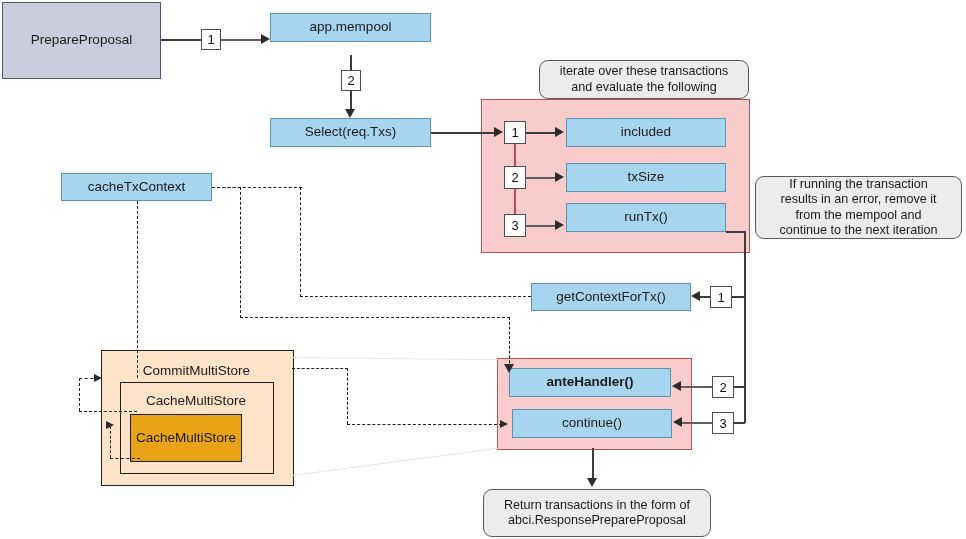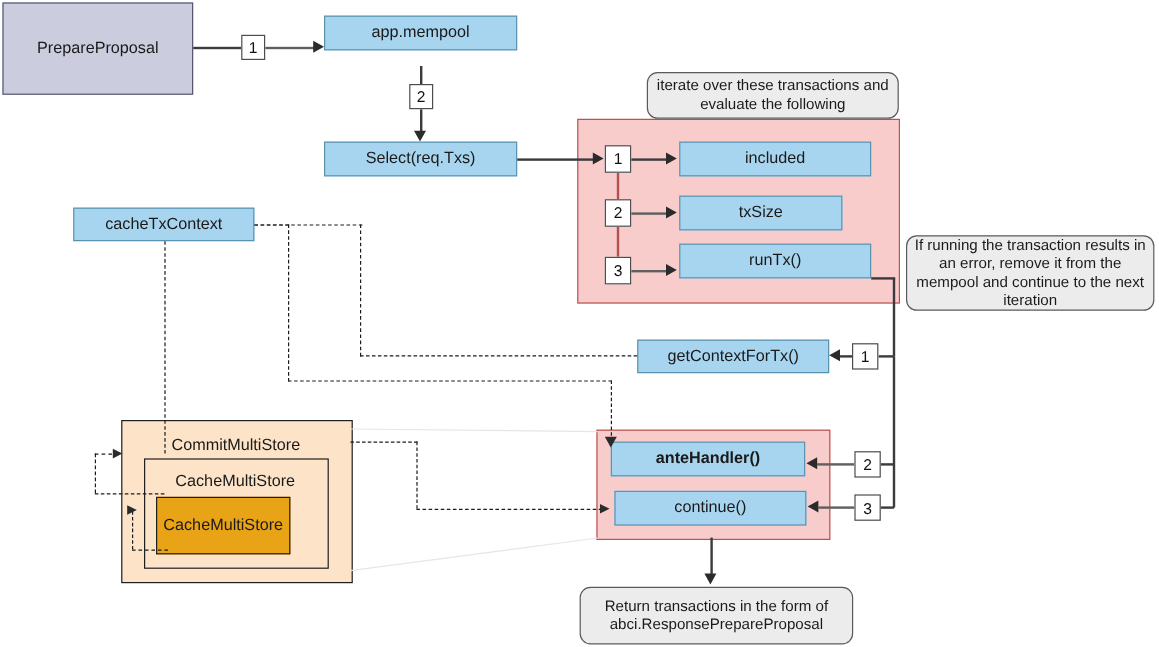--- a/index.html
+++ b/index.html
@@ -8,21 +8,21 @@
        -webkit-font-smoothing:antialiased;}
   #stage{position:relative;width:966px;height:539px;background:#fff;}
   .node{position:absolute;box-sizing:border-box;display:flex;align-items:center;
         justify-content:center;text-align:center;color:#1a1a1a;line-height:1.22;}
   .lavender{background:#ccccdf;border:1.6px solid #55556e;font-size:13.5px;}
   .blue{background:#a7d5ef;border:1.4px solid #5a93b2;font-size:13.5px;}
   .pinkbox{background:#f9cccc;border:1.6px solid #b85450;}
   .peach{background:#fde3c8;border:1.6px solid #1f1f1f;}
   .orange{background:#e8a317;border:1.6px solid #1f1f1f;}
   .callout{background:#ececec;border:1.4px solid #5a5a5a;border-radius:9px;
-           font-size:12.6px;padding:4px 4px;}
+           font-size:12.6px;padding:4px 16px;}
   .numbox{position:absolute;box-sizing:border-box;background:#ffffff;
           border:1.5px solid #4d4d4d;display:flex;align-items:center;
           justify-content:center;font-size:13px;color:#111;z-index:6;}
   .grp-label{position:absolute;text-align:center;font-size:13.5px;color:#1a1a1a;}
   .ln{position:absolute;background:#3b3b3b;z-index:2;}
   .ln.h{height:1.6px;}
   .ln.v{width:1.6px;}
   .gray{background:#5f5f5f;}
   .dsh-h{position:absolute;height:0;border-top:1.7px dashed #1c1c1c;z-index:2;}
   .dsh-v{position:absolute;width:0;border-left:1.7px dashed #1c1c1c;z-index:2;}
@@ -76,24 +76,24 @@
   <div class="ln v" style="left:514px;top:189px;height:25px;background:#b4504f;"></div>
 
   <div class="ln h" style="left:526px;top:132px;width:32px;"></div>
   <div class="arw r" style="left:555px;top:127px;"></div>
   <div class="ln h gray" style="left:526px;top:177px;width:32px;"></div>
   <div class="arw r" style="left:555px;top:172px;"></div>
   <div class="ln h gray" style="left:526px;top:225px;width:32px;"></div>
   <div class="arw r" style="left:555px;top:220px;"></div>
 
   <div class="node blue" style="left:566px;top:118px;width:160px;height:29px;">included</div>
-  <div class="node blue" style="left:566px;top:163px;width:136px;height:29px;">txSize</div>
+  <div class="node blue" style="left:566px;top:163px;width:160px;height:29px;">txSize</div>
   <div class="node blue" style="left:566px;top:203px;width:160px;height:29px;">runTx()</div>
 
-  <div class="node callout" style="left:755px;top:196px;width:207px;height:63px;">If running the transaction results in an error, remove it from the mempool and continue to the next iteration</div>
+  <div class="node callout" style="left:755px;top:176px;width:207px;height:63px;">If running the transaction results in an error, remove it from the mempool and continue to the next iteration</div>
 
   <div class="ln v" style="left:744px;top:232px;height:65px;"></div>
   <div class="ln h" style="left:726px;top:231px;width:20px;"></div>
   <div class="ln v" style="left:744px;top:297px;height:126px;"></div>
 
   <div class="node blue" style="left:531px;top:283px;width:160px;height:28px;">getContextForTx()</div>
   <div class="numbox" style="left:710px;top:286px;width:22px;height:22px;">1</div>
   <div class="ln h" style="left:732px;top:296px;width:13px;"></div>
   <div class="ln h" style="left:700px;top:296px;width:10px;"></div>
   <div class="arw l" style="left:691px;top:291px;"></div>

